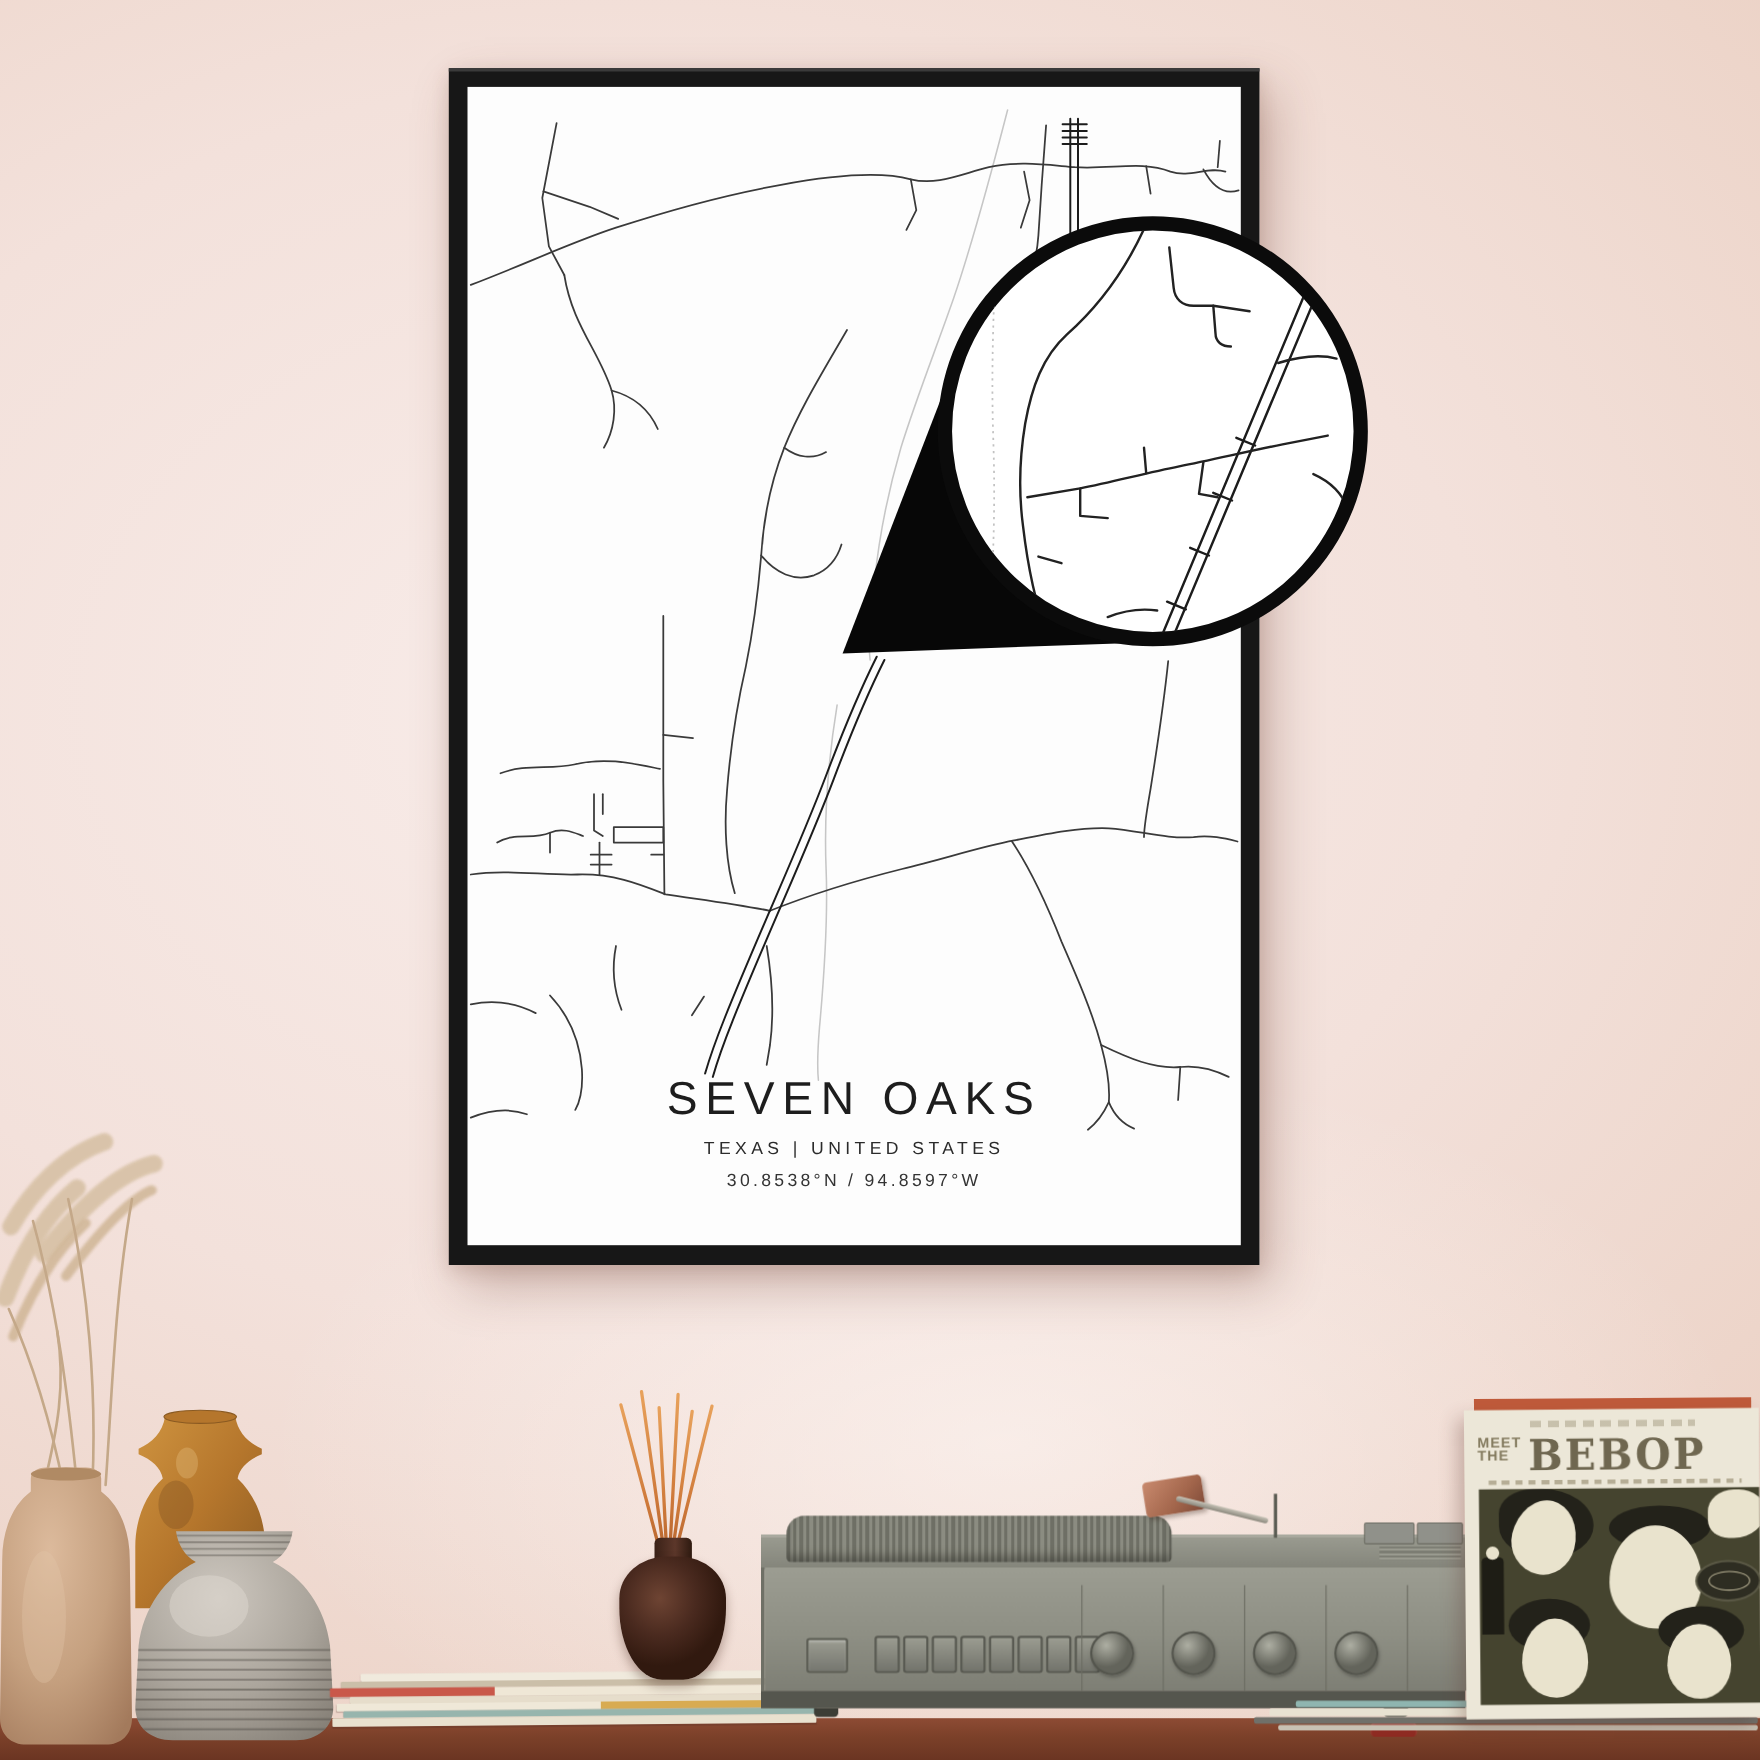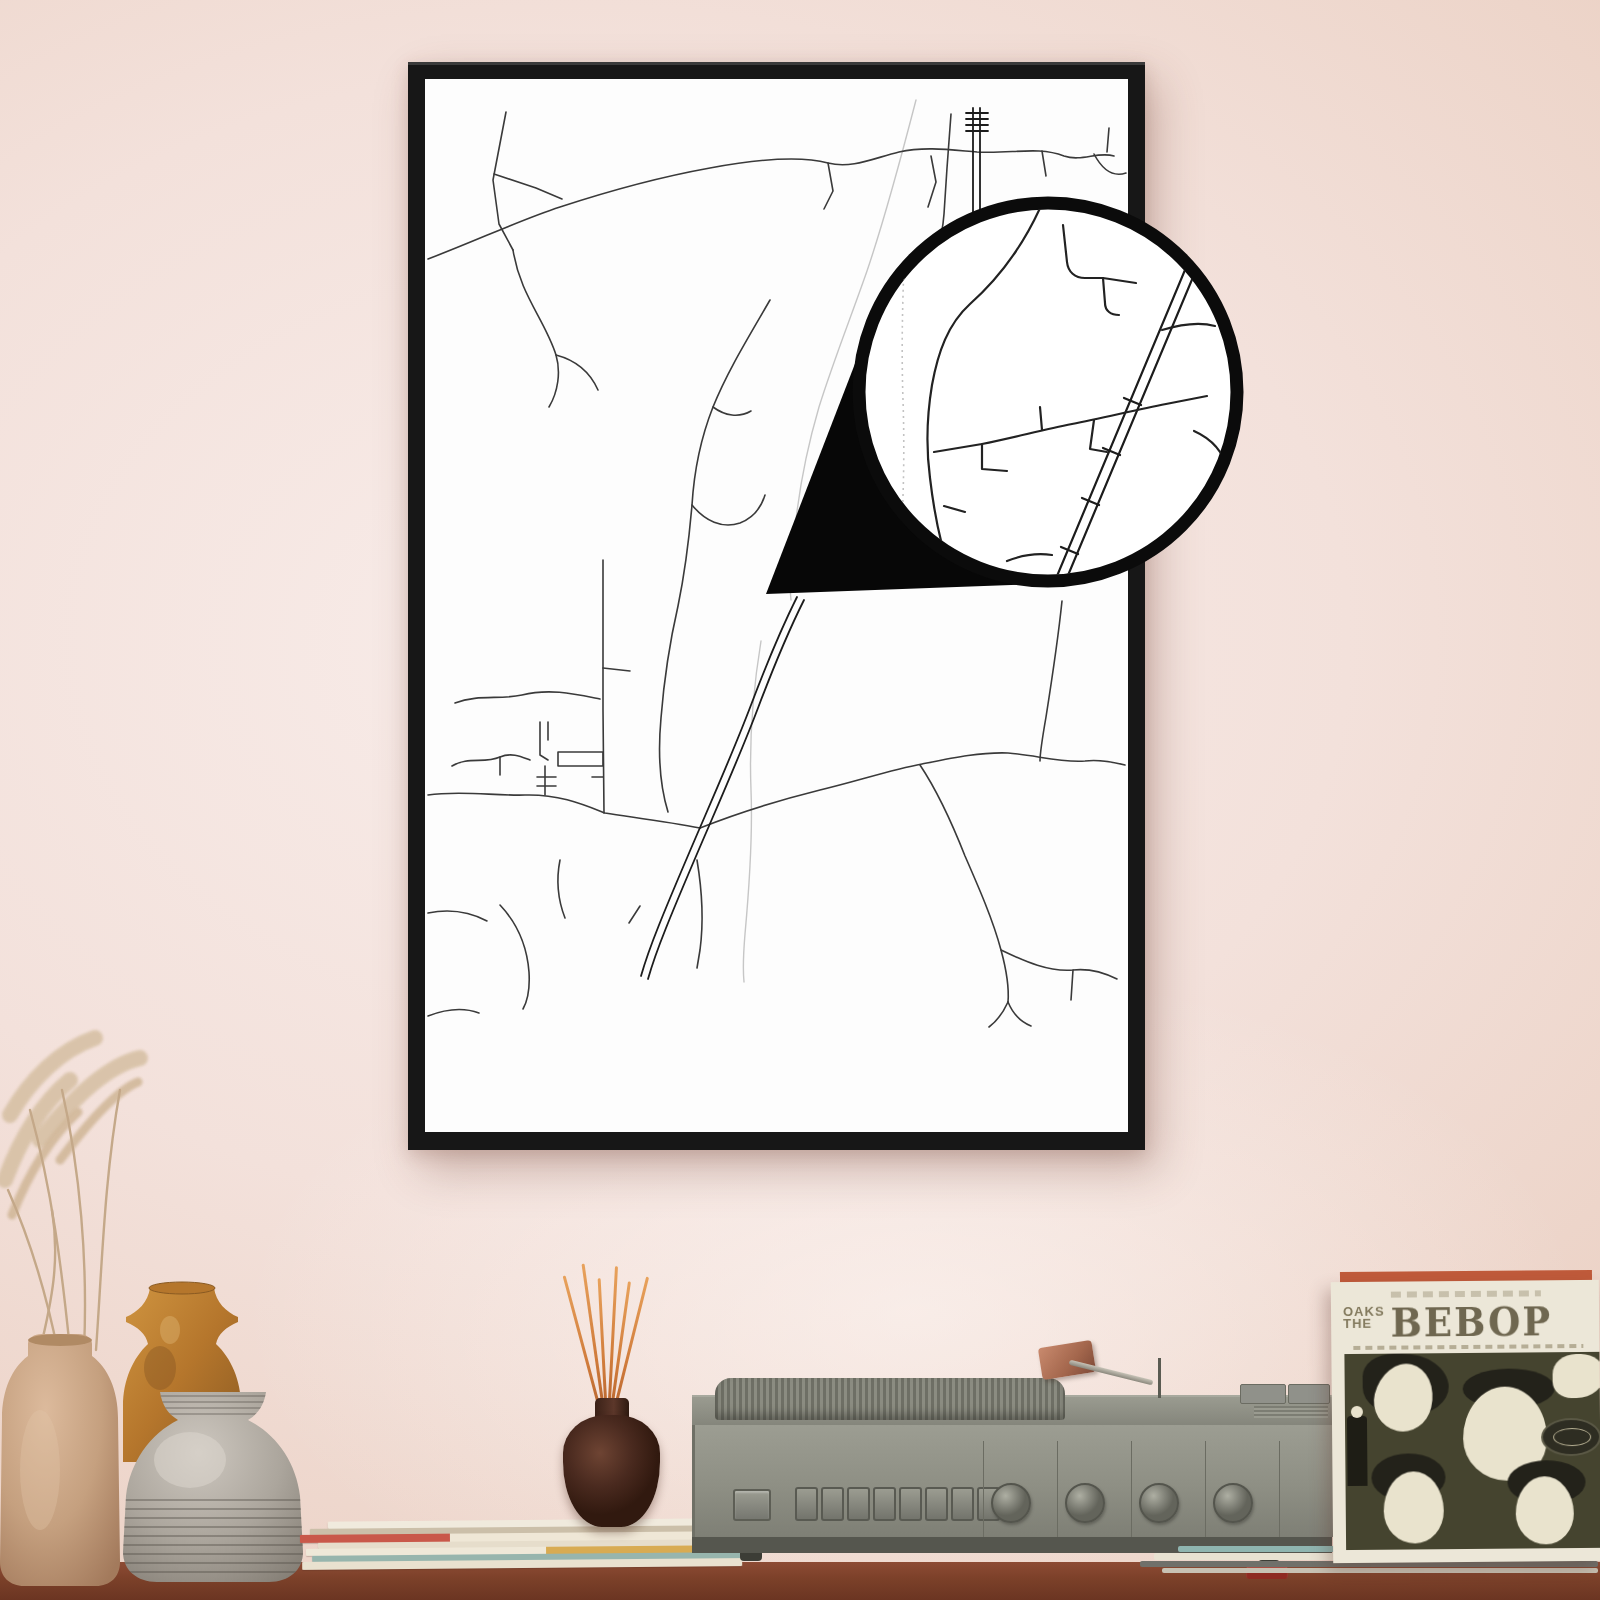--- a/index.html
+++ b/index.html
@@ -191,20 +191,25 @@
         <path d="M1042,430 L1040,407"></path>
         <path d="M1094,420 L1090,449 L1107,452"></path>
         <path d="M1162,330 C1182,324 1200,322 1215,326"></path>
         <path d="M1194,431 C1212,439 1224,453 1228,471 L1226,499"></path>
         <path d="M1007,561 C1022,555 1038,553 1052,555"></path>
         <path d="M944,506 L965,512"></path>
       </g>
     </g>
   </svg>
 
+  <div class="poster-text">
+    <div class="poster-title">SEVEN OAKS</div>
+    <div class="poster-region">TEXAS | UNITED STATES</div>
+    <div class="poster-coords">30.8538°N / 94.8597°W</div>
+  </div>
 
   <div class="tabletop"></div>
 
   <svg class="still-life" width="330" height="580" viewBox="0 1020 330 580">
     <defs>
       <radialGradient id="tanGrad" cx="38%" cy="30%" r="85%">
         <stop offset="0%" stop-color="#dcba9c"></stop>
           <stop offset="55%" stop-color="#c5a07f"></stop>
           <stop offset="100%" stop-color="#a37a5c"></stop>
       </radialGradient>
@@ -335,21 +340,21 @@
     <div class="rec" style="left:0;top:17px;width:458px;height:6px;background:#70706a"></div>
     <div class="rec" style="left:22px;top:24px;width:436px;height:5px;background:#c8c2b4"></div>
   </div>
 
   <div class="sleeve-behind"></div>
 
   <div class="record-sleeve">
     <div class="sleeve-topline"></div>
     <div class="sleeve-title-row">
       <div>
-        <div class="sleeve-meet">OAKS</div>
+        <div class="sleeve-meet">MEET</div>
         <div class="sleeve-meet">THE</div>
       </div>
       <div class="sleeve-band">BEBOP</div>
     </div>
     <div class="sleeve-subline"></div>
     <div class="sleeve-art">
       <div class="tiny-figure"></div>
       <div class="hair" style="left:18px;top:0;width:86px;height:62px;border-radius:40% 60% 50% 50%"></div>
       <div class="face" style="left:30px;top:10px;width:58px;height:68px;transform:rotate(14deg)"></div>
       <div class="hair" style="left:118px;top:16px;width:92px;height:40px"></div>

